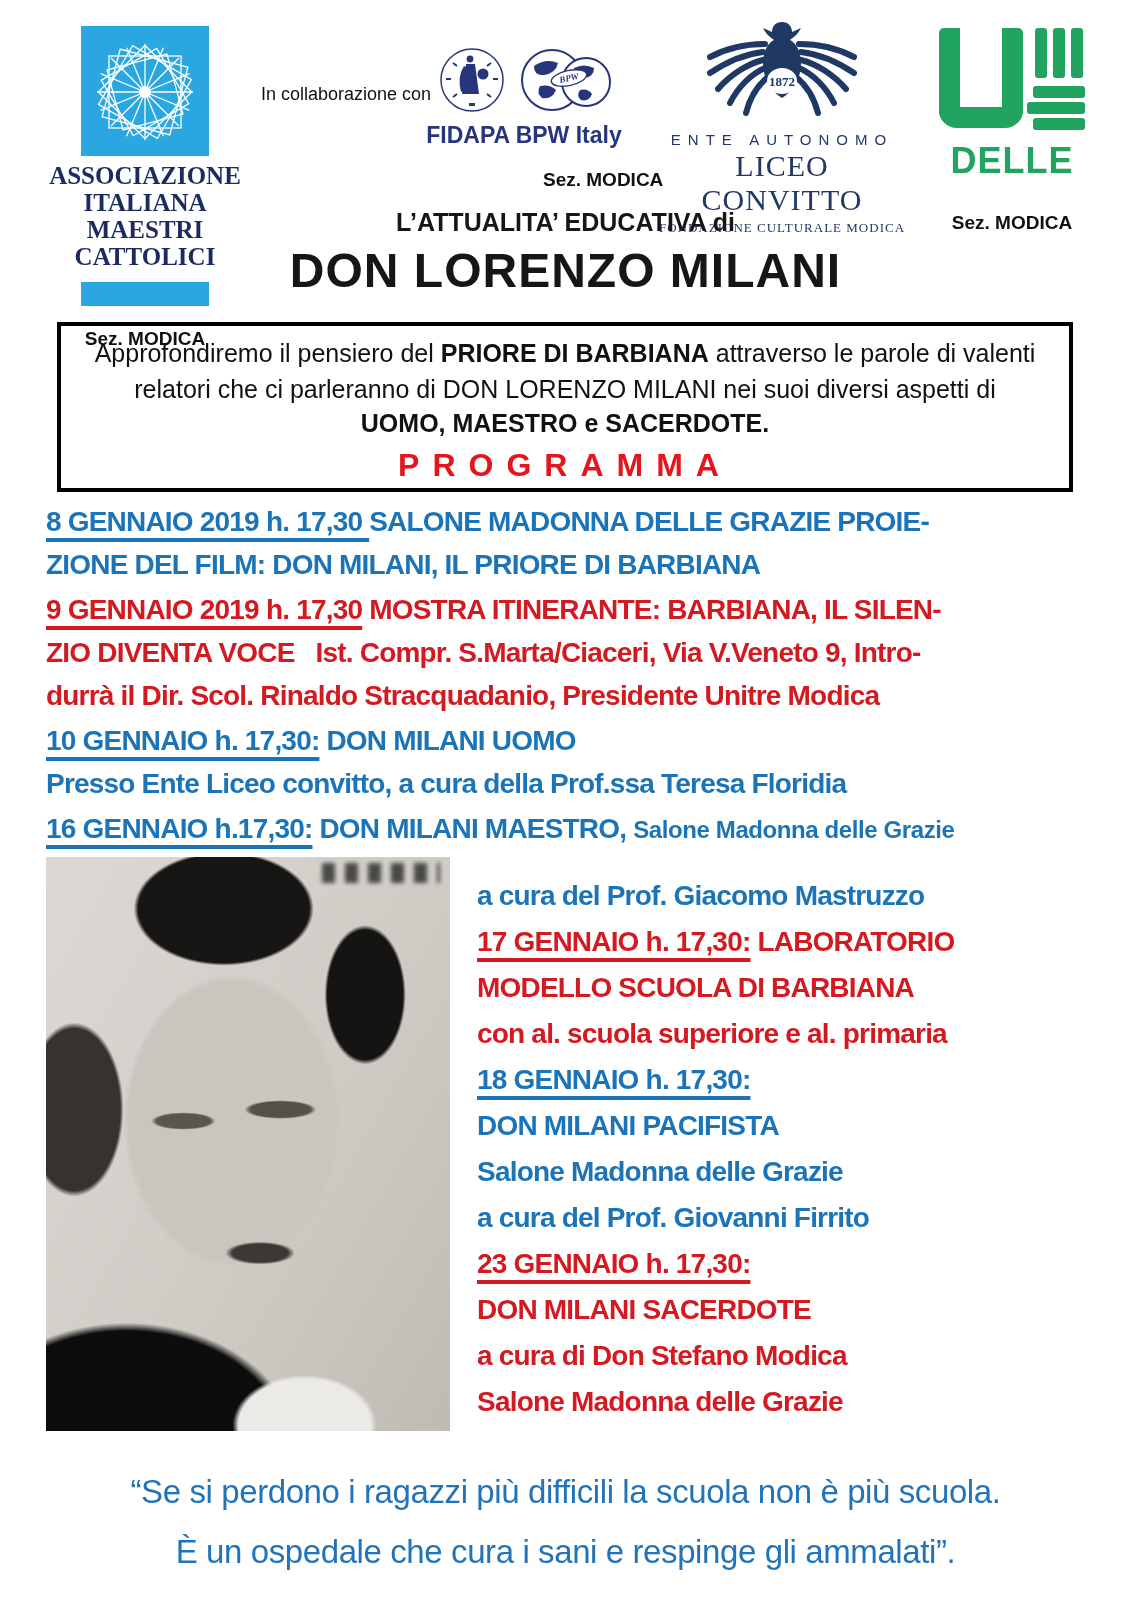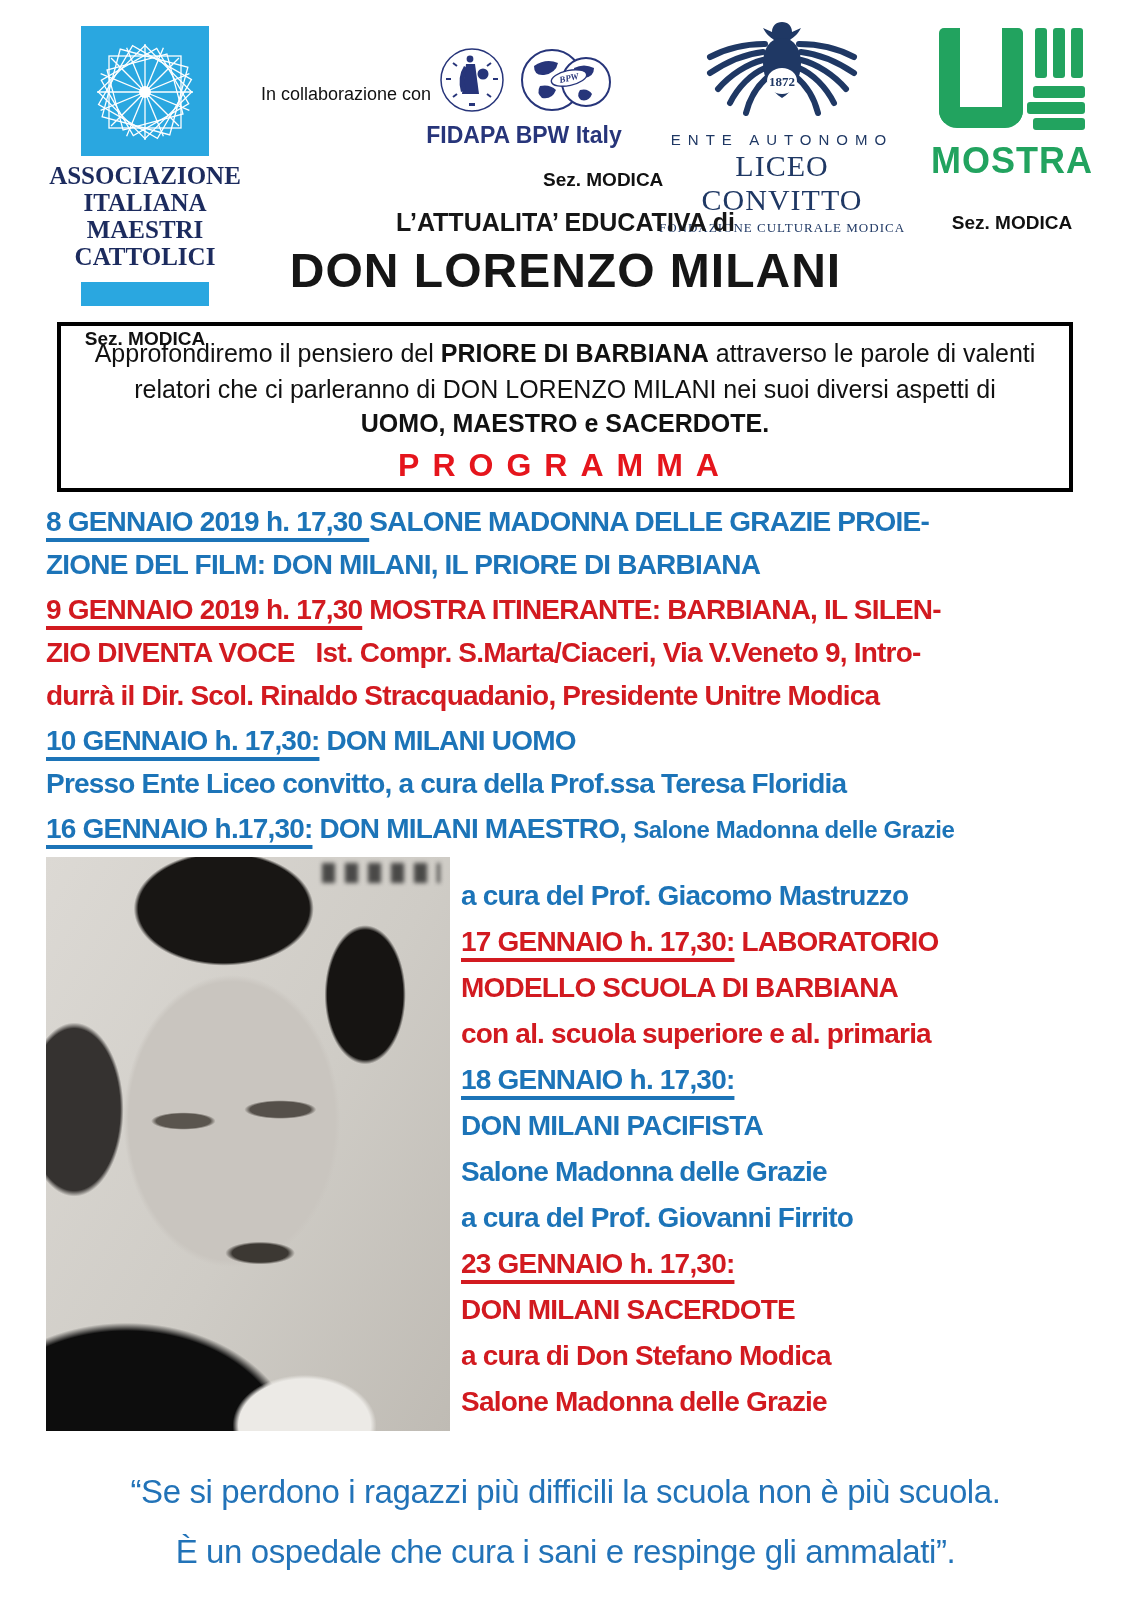--- a/index.html
+++ b/index.html
@@ -67,21 +67,21 @@
   
   .content{position:absolute;left:46px;top:500px;width:1018px;}
   .prog p{margin:0 0 2px;font-size:28px;font-weight:bold;line-height:43px;
           letter-spacing:-0.8px;white-space:nowrap;}
   .blue{color:var(--program_blue,#1c74b8);}
   .red{color:var(--program_red,#d21a20);}
   .u{text-decoration:underline;text-decoration-thickness:4px;text-underline-offset:7px;}
   .pre{white-space:pre;}
   .venue{font-size:24px;letter-spacing:-0.4px;}
 
-  .row{display:flex;gap:11px;margin-top:6px;}
+  .row{display:flex;gap:27px;margin-top:6px;}
   .photo{flex:none;width:404px;height:574px;position:relative;
     background:
       radial-gradient(ellipse 150px 95px at 44% 9%, #181614 57%, rgba(24,22,20,0) 60%),
       radial-gradient(ellipse 70px 120px at 79% 24%, #161412 54%, rgba(0,0,0,0) 58%),
       radial-gradient(ellipse 85px 150px at 7% 44%, #353230 54%, rgba(0,0,0,0) 58%),
       radial-gradient(ellipse 58px 15px at 58% 44%, #55504a 52%, rgba(0,0,0,0) 62%),
       radial-gradient(ellipse 52px 14px at 34% 46%, #5a554e 52%, rgba(0,0,0,0) 62%),
       radial-gradient(ellipse 58px 19px at 53% 69%, #3c3833 48%, rgba(0,0,0,0) 60%),
       radial-gradient(ellipse 172px 232px at 46% 46%, #c9c5bf 60%, rgba(201,197,191,0) 63%),
       radial-gradient(ellipse 150px 105px at 64% 99%, #eceae6 44%, rgba(0,0,0,0) 48%),
@@ -202,21 +202,21 @@
   <div class="unitre">
     <div class="unitre-logo">
       <div class="u-shape"></div>
       <div class="vbar" style="left:98px;"></div>
       <div class="vbar" style="left:116px;"></div>
       <div class="vbar" style="left:134px;"></div>
       <div class="hbar" style="top:60px;"></div>
       <div class="hbar" style="top:76px;left:90px;width:58px;"></div>
       <div class="hbar" style="top:92px;"></div>
     </div>
-    <div class="unitre-label">MOSTRA</div>
+    <div class="unitre-label">DELLE</div>
     <div class="unitre-sec">Sez. MODICA</div>
   </div>
 
   <div class="title-block">
     <div class="title1">L’ATTUALITA’ EDUCATIVA di</div>
     <div class="title2">DON LORENZO MILANI</div>
   </div>
 
   <div class="intro-box">
     <p class="intro-text"><span>Approfondiremo il pensiero del </span><b>PRIORE DI BARBIANA</b><span> attraverso le parole di valenti relatori che ci parleranno di DON LORENZO MILANI nei suoi diversi aspetti di</span></p>

